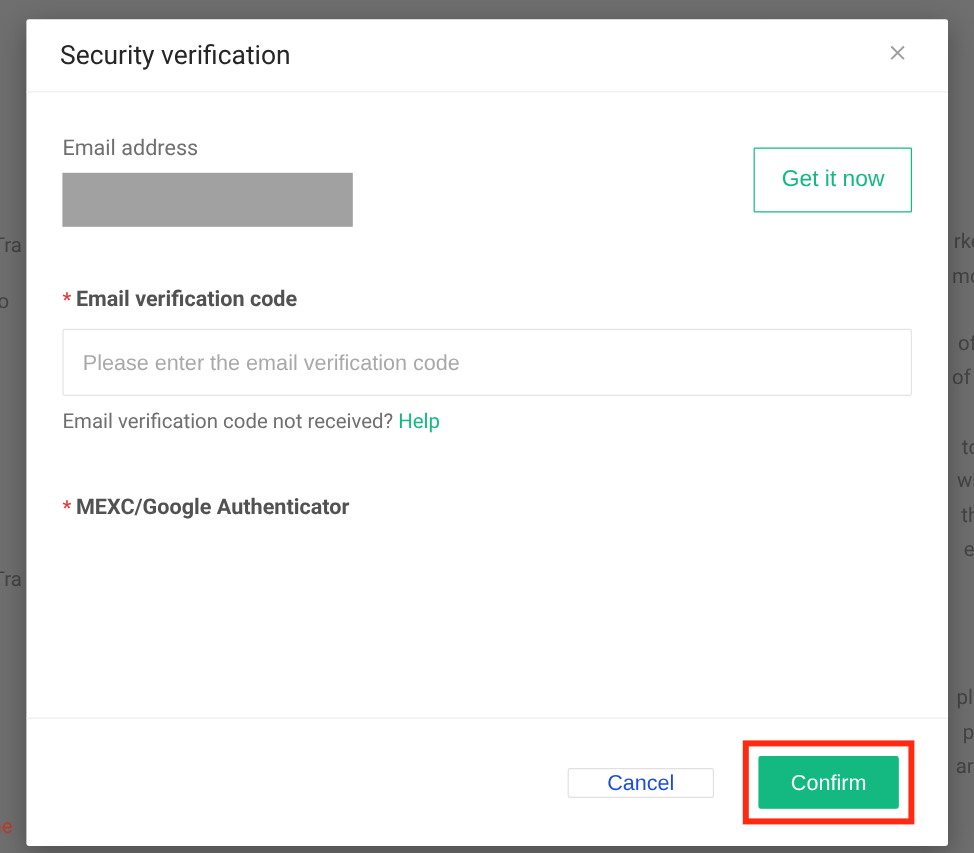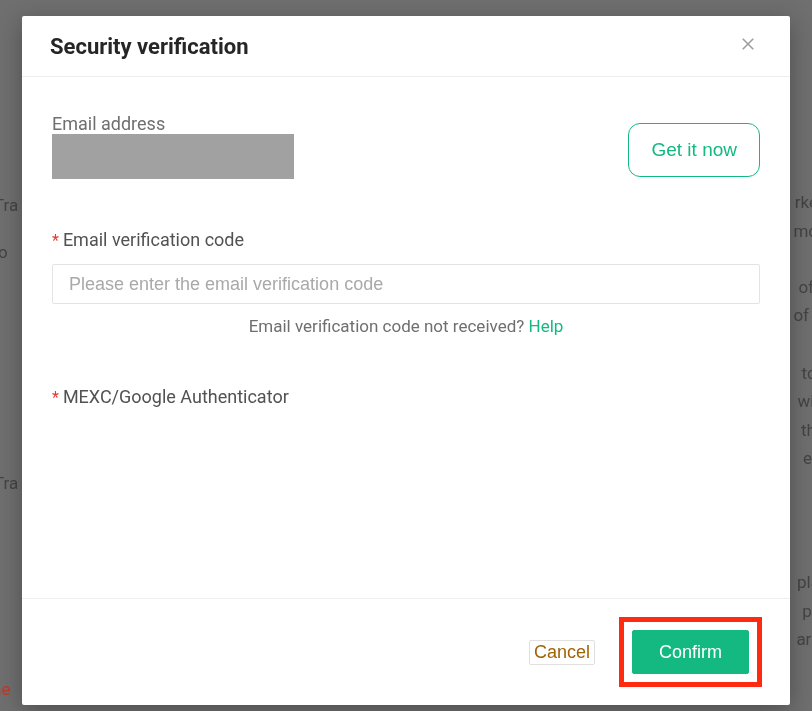--- a/index.html
+++ b/index.html
@@ -31,39 +31,40 @@
     .modal-header {
       display: flex;
       align-items: center;
       justify-content: space-between;
       padding: 16px 28px 16px 28px;
       border-bottom: 1px solid #eee;
     }
     .modal-title {
       font-size: 22px;
       color: #262626;
-      font-weight: 700;
+      font-weight: 400;
     }
     .close-btn {
       width: 28px;
       height: 28px;
       display: flex;
       align-items: center;
       justify-content: center;
       cursor: pointer;
       color: #9e9e9e;
     }
     .close-btn svg { width: 18px; height: 18px; }
     .modal-body {
       flex: 1;
       padding: 36px 30px 20px 30px;
     }
     .label {
       font-size: 18px;
       color: #6f6f6f;
+      margin-bottom: 10px;
       display: block;
     }
     .email-row {
       display: flex;
       align-items: flex-start;
       justify-content: space-between;
       margin-bottom: 50px;
     }
     .email-block { }
     .email-mask {
@@ -72,71 +73,71 @@
       background: #a1a1a1;
     }
     .get-now-btn {
       margin-top: 10px;
       height: 54px;
       padding: 0 22px;
       border: 1px solid #13b981;
       background: #fff;
       color: #13b981;
       font-size: 19px;
-      border-radius: 12px;
+      border-radius: 1px;
       cursor: pointer;
       display: flex;
       align-items: center;
       justify-content: center;
     }
     .field-group { margin-bottom: 50px; }
     .req-label {
       font-size: 18px;
       color: #525252;
       margin-bottom: 14px;
+      font-weight: bold;
     }
     .req-label .star { color: #e53935; margin-right: 4px; font-size: 16px;}
     .text-input {
       width: 100%;
-      height: 40px;
+      height: 56px;
       border: 1px solid #e3e3e3;
       border-radius: 2px;
       padding: 0 16px;
       font-size: 18px;
       color: #333;
       outline: none;
       background: #fff;
     }
     .text-input::placeholder { color: #a9a9a9; }
     .helper-row {
       margin-top: 12px;
       font-size: 17px;
       color: #6f6f6f;
-      text-align: center;
     }
     .helper-row .help-link {
       color: #13b981;
       text-decoration: none;
       cursor: pointer;
     }
     .modal-footer {
       border-top: 1px solid #eee;
       padding: 18px 28px 18px 28px;
       display: flex;
       justify-content: flex-end;
       align-items: center;
       gap: 24px;
       position: relative;
     }
     .cancel-btn {
       height: 25px;
-      padding: 0 4px;
+      padding: 0 32px;
       background: #fff;
       border: 1px solid #e0e0e0;
-      color: #a16207;
+      color: #1d4ed8;
       font-size: 18px;
       border-radius: 2px;
       cursor: pointer;
     }
     .confirm-wrap {
       border: 5px solid #ff2a12;
       padding: 8px;
       display: inline-flex;
       align-items: center;
       justify-content: flex-end;

